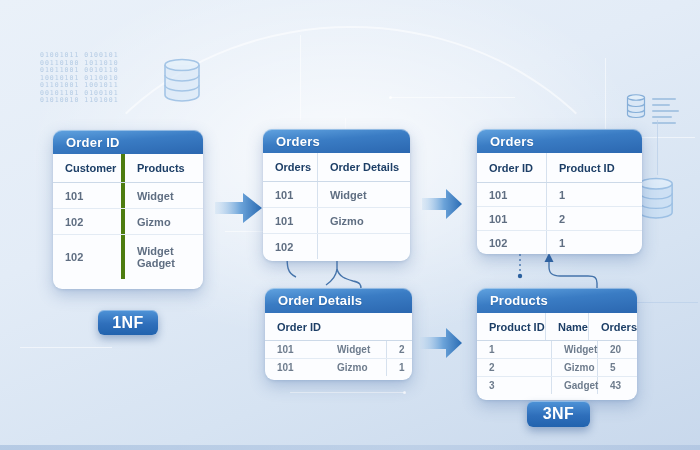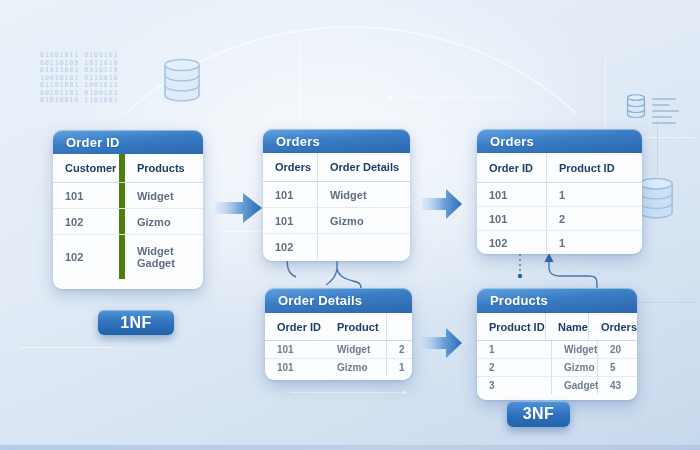--- a/index.html
+++ b/index.html
@@ -32,21 +32,21 @@
       box-shadow:inset 0 1px 0 rgba(255,255,255,.4);text-shadow:0 1px 1px rgba(10,50,100,.25);}
   .row{display:flex;align-items:center;border-bottom:1px solid #e3ebf4;}
   .row:last-child{border-bottom:none;}
   .row.ch{border-bottom:1px solid #ccd9e8;}
   .cell{padding-left:12px;box-sizing:border-box;font-size:11px;color:#5f6e82;white-space:pre-line;font-weight:bold;}
   .row.ch .cell{font-weight:700;color:#1c3e66;font-size:11px;}
   
   .t1{padding-bottom:10px;}
   .t1 .row{min-height:25px;}  .t1 .row.ch{min-height:28px;}
   .t1 .row.tall{min-height:44px;}
-  .t1 .c0{width:72px;align-self:stretch;display:flex;align-items:center;border-right:6px solid #4d7c0f;}
+  .t1 .c0{width:72px;align-self:stretch;display:flex;align-items:center;border-right:4px solid #4d7c0f;}
   .t1 .c1{flex:1;}
   
   .t2{padding-bottom:2px;}
   .t2 .row{min-height:25px;}  .t2 .row.ch{min-height:28px;}
   .t2 .c0{width:55px;align-self:stretch;display:flex;align-items:center;border-right:1px solid #d6e1ee;}
   .t2 .c1{flex:1;}
   
   .t3{padding-bottom:4px;}
   .t3 .hd{height:25px;}
   .t3 .row{min-height:17px;}  .t3 .row.ch{min-height:27px;}
@@ -197,21 +197,20 @@
     <div class="row">
       <div class="cell c0">102</div>
       <div class="cell c1"></div>
     </div>
   </div>
 
   <div class="card t3" style="left:265px;top:288px;width:147px;">
     <div class="hd">Order Details</div>
     <div class="row ch">
       <div class="cell c0">Order ID</div>
-      <div class="cell c1">Product</div>
       <div class="cell c2"></div>
     </div>
     <div class="row">
       <div class="cell c0">101</div>
       <div class="cell c1">Widget</div>
       <div class="cell c2">2</div>
     </div>
     <div class="row">
       <div class="cell c0">101</div>
       <div class="cell c1">Gizmo</div>
@@ -256,17 +255,17 @@
       <div class="cell c1">Gizmo</div>
       <div class="cell c2">5</div>
     </div>
     <div class="row">
       <div class="cell c0">3</div>
       <div class="cell c1">Gadget</div>
       <div class="cell c2">43</div>
     </div>
   </div>
 
-  <div class="nf" style="left:98px;top:310px;width:76px;height:25px;">1NF</div>
-  <div class="nf" style="left:507px;top:401px;width:63px;height:26px;">3NF</div>
+  <div class="nf" style="left:98px;top:310px;width:60px;height:25px;">1NF</div>
+  <div class="nf" style="left:527px;top:401px;width:63px;height:26px;">3NF</div>
 
   <div class="bottom-strip"></div>
 </div>
 
 </body></html>

